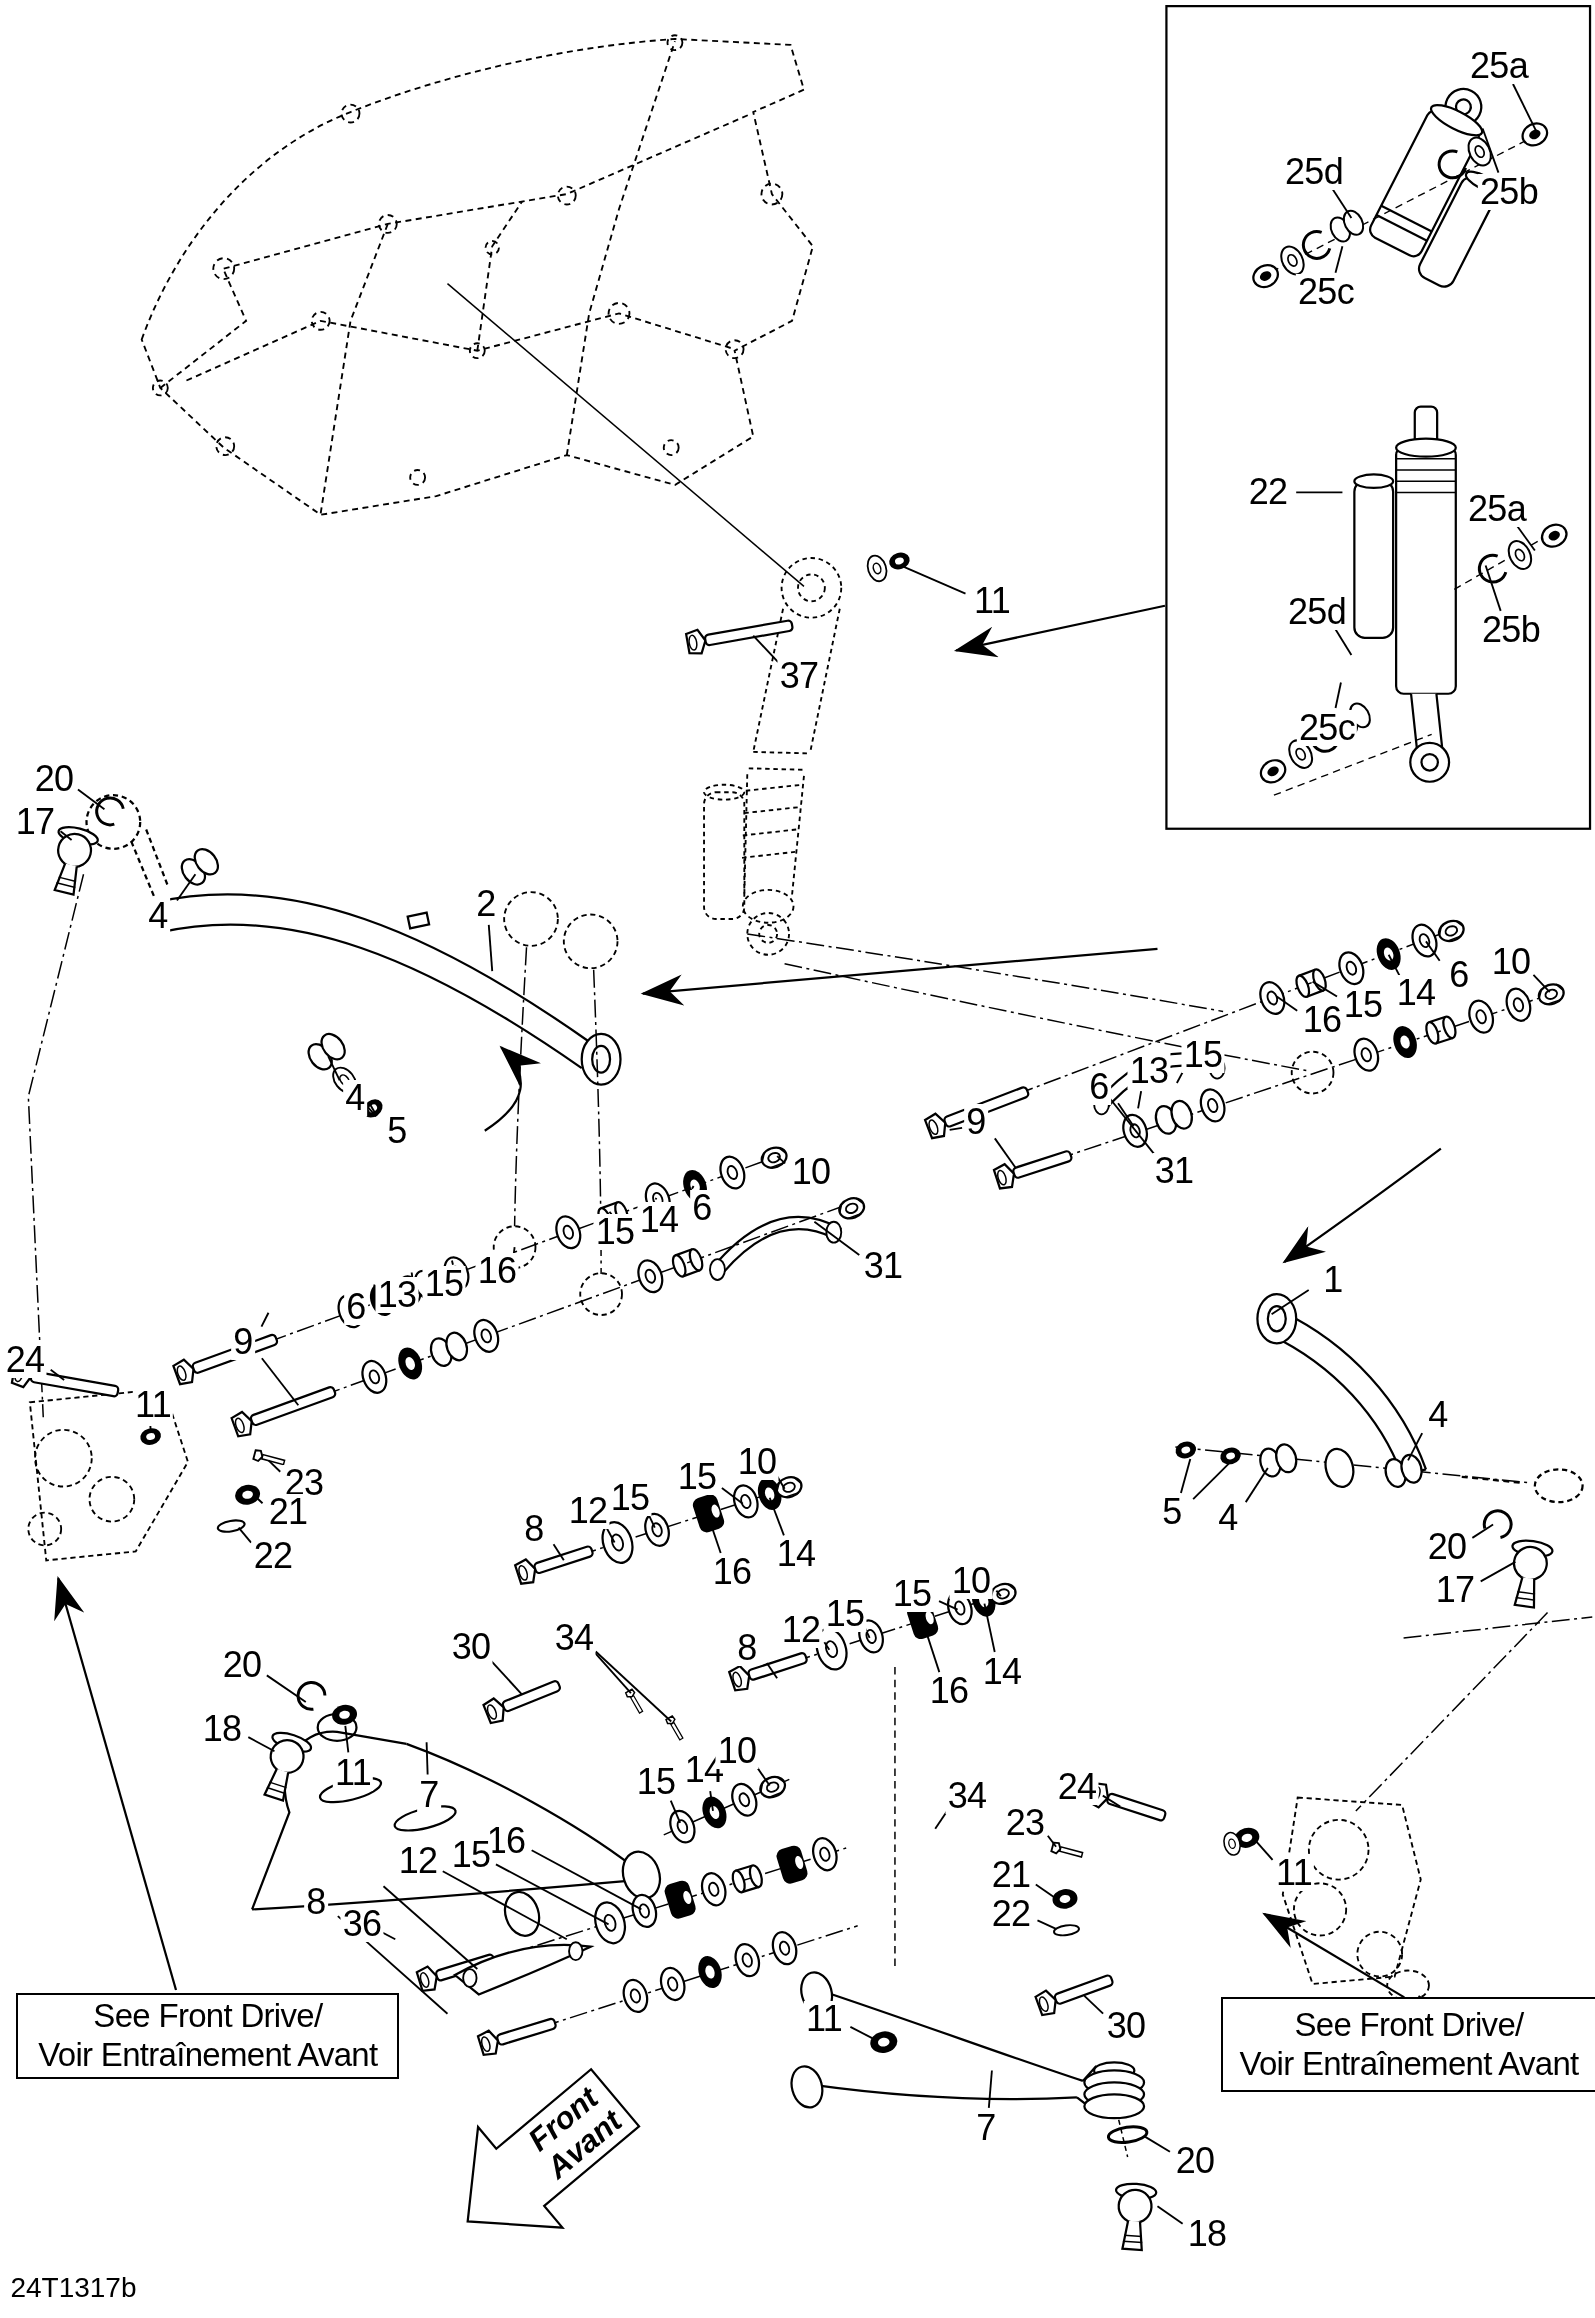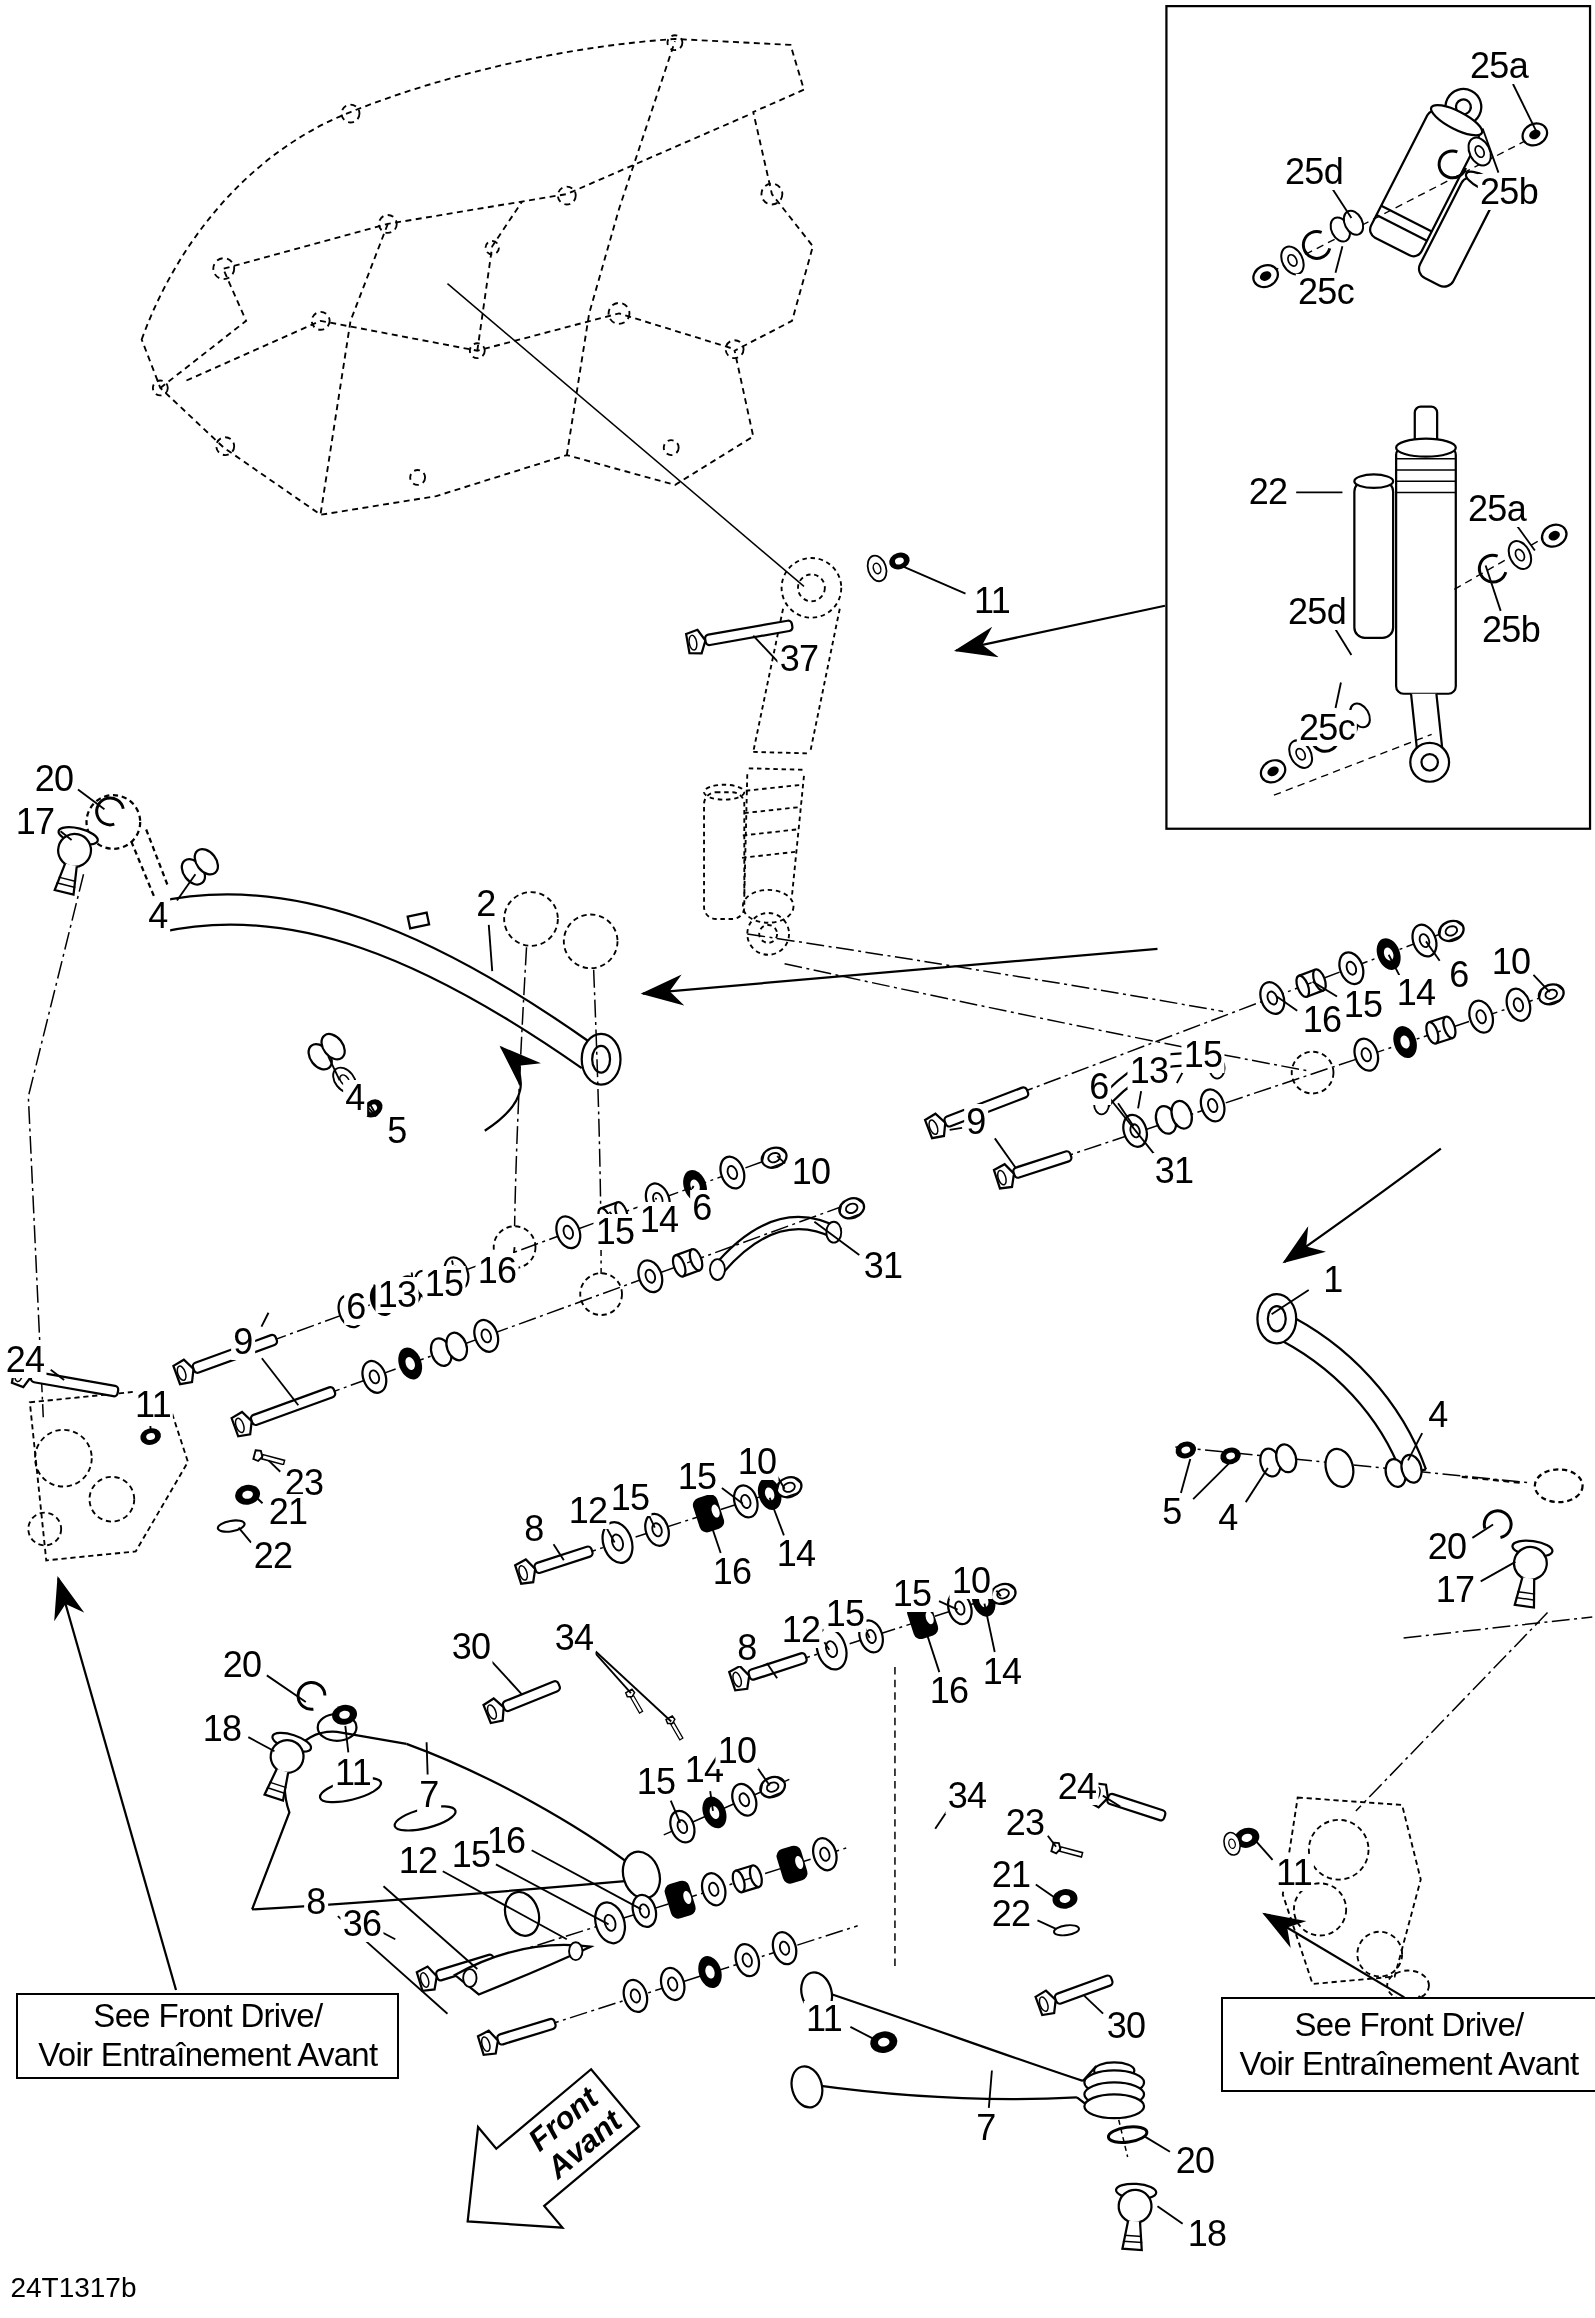--- a/index.html
+++ b/index.html
@@ -533,21 +533,21 @@
 <div id="callout-layer">
       <div class="callout" style="left: 1499px; top: 66px;">25a</div>
       <div class="callout" style="left: 1509px; top: 192px;">25b</div>
       <div class="callout" style="left: 1314px; top: 172px;">25d</div>
       <div class="callout" style="left: 1326px; top: 292px;">25c</div>
       <div class="callout" style="left: 1268px; top: 492px;">22</div>
       <div class="callout" style="left: 1497px; top: 509px;">25a</div>
       <div class="callout" style="left: 1511px; top: 630px;">25b</div>
       <div class="callout" style="left: 1317px; top: 612px;">25d</div>
       <div class="callout" style="left: 1327px; top: 728px;">25c</div>
-      <div class="callout" style="left: 799px; top: 659px;">37</div>
+      <div class="callout" style="left: 799px; top: 676px;">37</div>
       <div class="callout" style="left: 992px; top: 601px;">11</div>
       <div class="callout" style="left: 54px; top: 779px;">20</div>
       <div class="callout" style="left: 35px; top: 822px;">17</div>
       <div class="callout" style="left: 158px; top: 916px;">4</div>
       <div class="callout" style="left: 486px; top: 904px;">2</div>
       <div class="callout" style="left: 355px; top: 1098px;">4</div>
       <div class="callout" style="left: 397px; top: 1131px;">5</div>
       <div class="callout" style="left: 811px; top: 1172px;">10</div>
       <div class="callout" style="left: 702px; top: 1208px;">6</div>
       <div class="callout" style="left: 659px; top: 1220px;">14</div>

